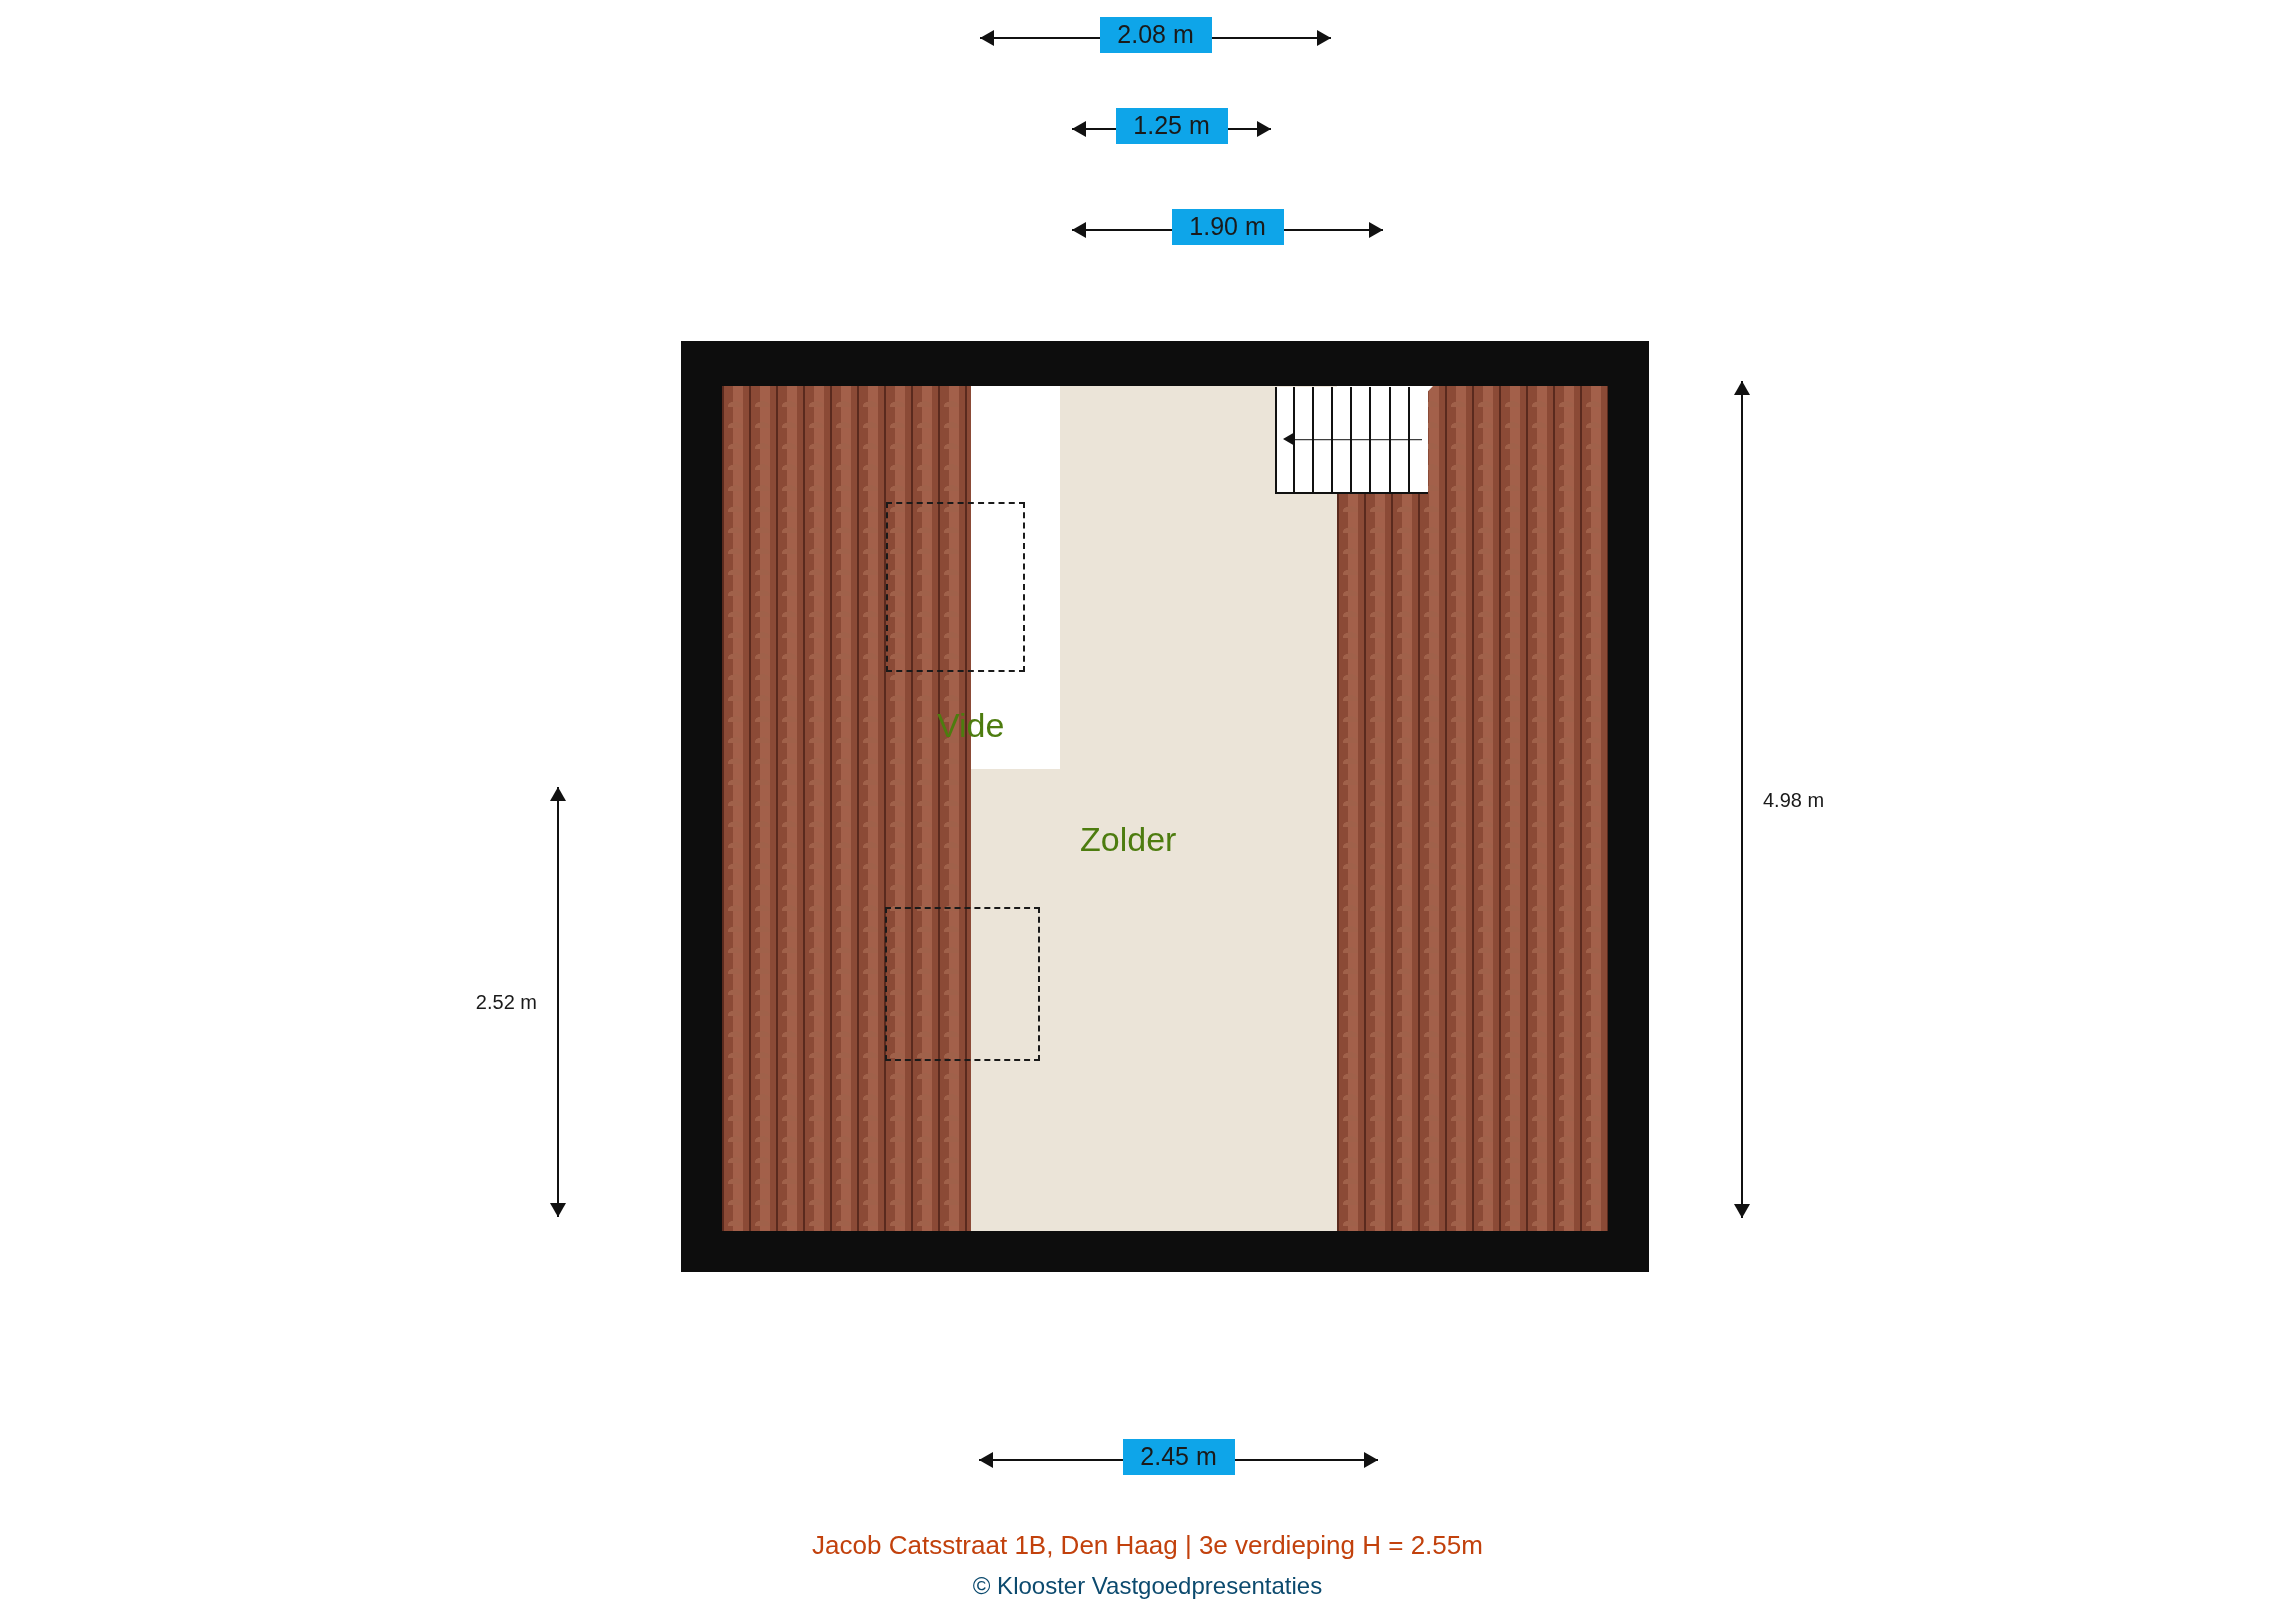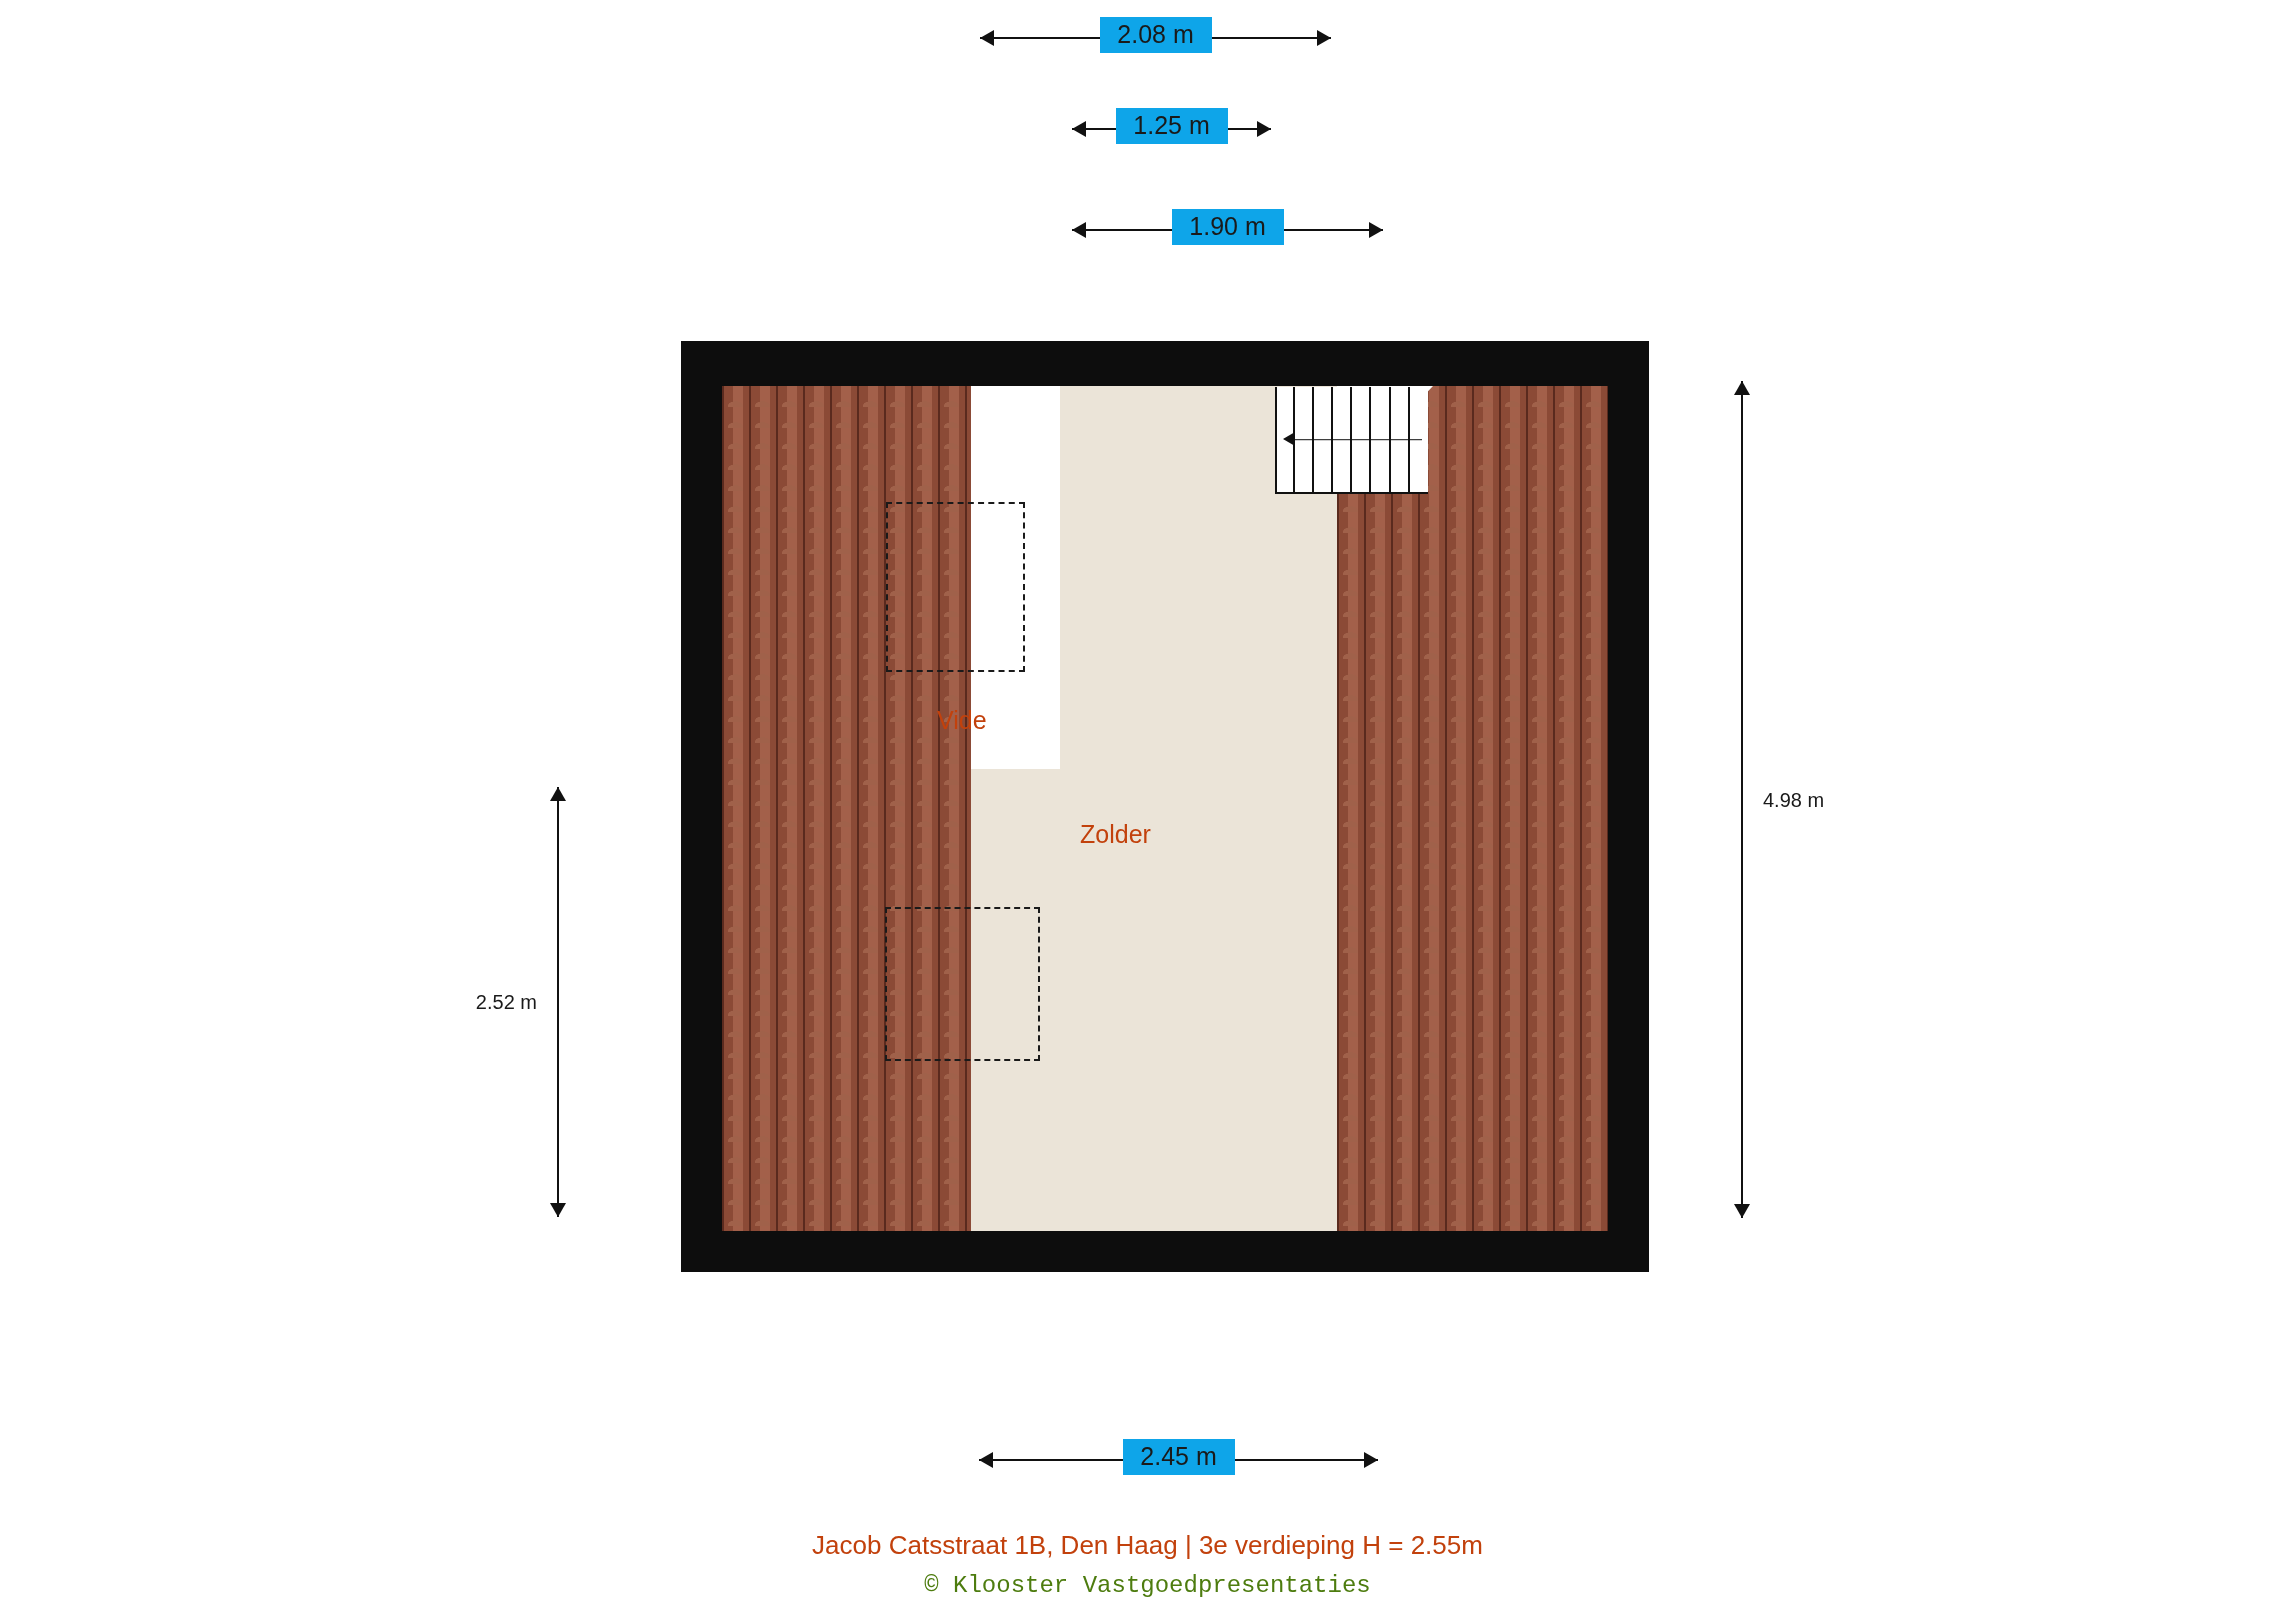--- a/index.html
+++ b/index.html
@@ -176,22 +176,22 @@
     position: absolute;
     left: 249px;
     top: 0;
     width: 89px;
     height: 383px;
     background: #ffffff;
   }
 
   .room-label {
     position: absolute;
-    font-size: 25px;
-    color: #c2410c;
+    font-size: 34px;
+    color: #4d7c0f;
     white-space: nowrap;
   }
   .label-vide {
     left: 937px;
     top: 706px;
   }
   .label-zolder {
     left: 1080px;
     top: 820px;
   }
@@ -252,22 +252,21 @@
     text-align: center;
   }
   .caption-line1 {
     top: 1530px;
     font-size: 26px;
     color: #c2410c;
   }
   .caption-line2 {
     top: 1572px;
     font-size: 24px;
-    color: #4d7c0f;
-    font-family: Liberation Mono, monospace;
+    color: #0c4a6e;
   }
 </style>
 </head>
 <body>
 
 <div class="stage">
 
   <div class="dim dim-h" style="left:980px; top:22px; width:351px;">
     <div class="line"></div>
     <div class="arrow-l"></div>

